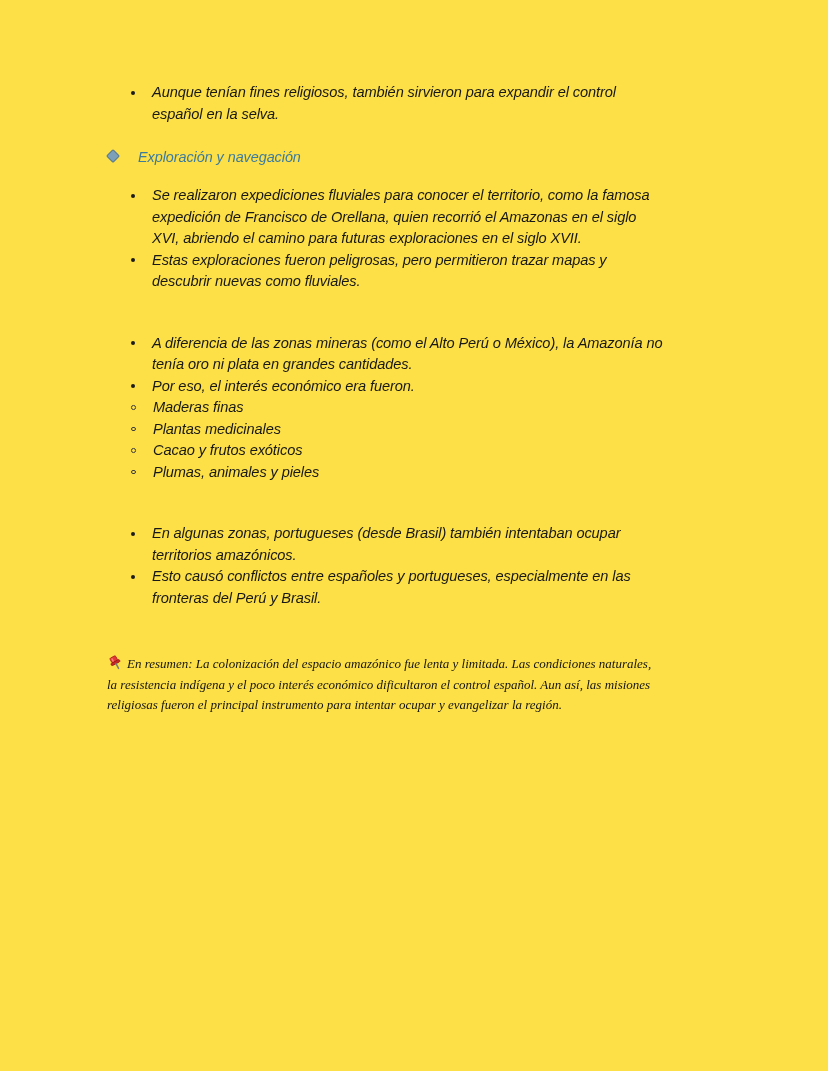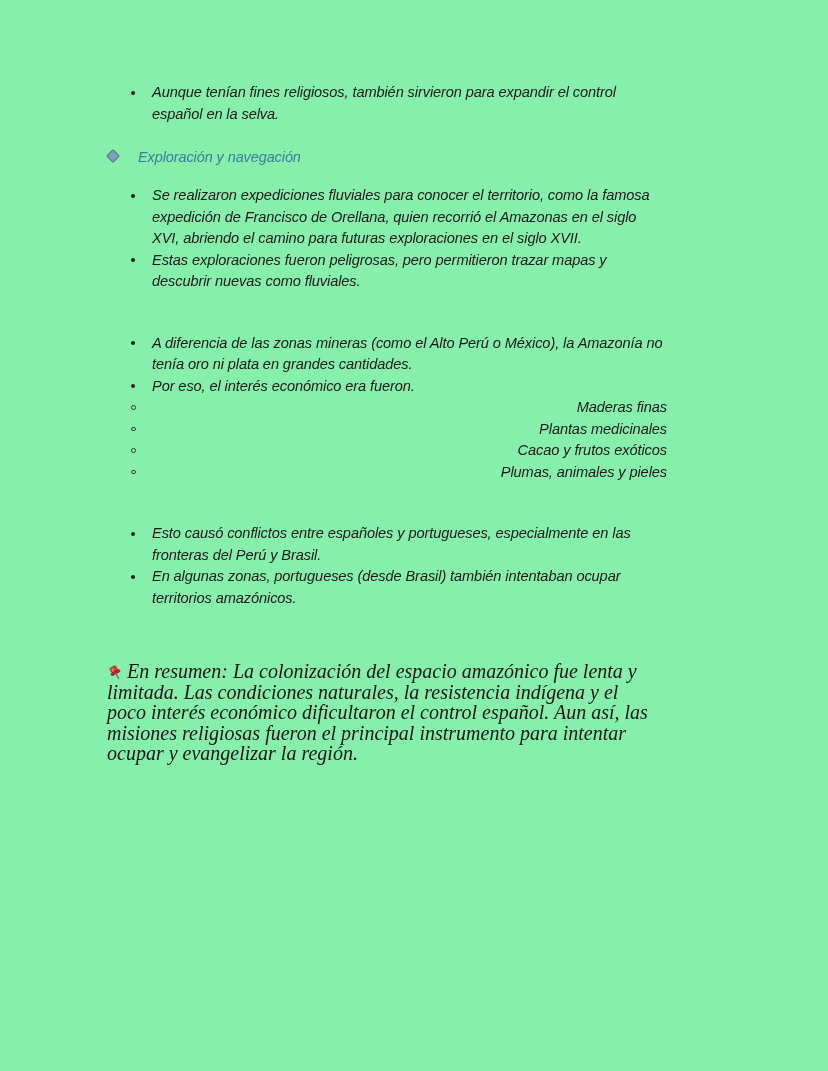--- a/index.html
+++ b/index.html
@@ -14,21 +14,21 @@
     font-family: "Liberation Sans", sans-serif;
     overflow: hidden;
   }
 
   .page {
     position: absolute;
     left: 0;
     top: 0;
     width: 828px;
     height: 1071px;
-    background: #86efac;
+    background: #fde047;
   }
 
   .content {
     position: absolute;
     left: 107px;
     top: 82px;
     width: 560px;
   }
 
   
@@ -70,21 +70,20 @@
 
   ul.subbullets > li {
     position: relative;
     padding-left: 46px;
     font-family: "Liberation Sans", sans-serif;
     font-style: italic;
     font-size: 14.6px;
     line-height: 21.5px;
     color: #181818;
     letter-spacing: -0.1px;
-    text-align: right;
   }
 
   ul.subbullets > li::before {
     content: "";
     position: absolute;
     left: 24px;
     top: 8px;
     width: 4.6px;
     height: 4.6px;
     border-radius: 50%;
@@ -124,21 +123,21 @@
     box-sizing: border-box;
     transform: rotate(45deg);
     border-radius: 1.5px;
     display: block;
   }
 
   
   .summary {
     font-family: "Liberation Serif", serif;
     font-style: italic;
-    font-size: 20px;
+    font-size: 13px;
     line-height: 20.6px;
     color: #141414;
     text-align: left;
     width: 548px;
   }
 
   .pin-icon {
     display: inline-block;
     width: 17px;
     height: 15px;
@@ -194,22 +193,22 @@
       <li>Cacao y frutos exóticos</li>
       <li>Plumas, animales y pieles</li>
     </ul>
 
     <div class="gap-heading-top"></div>
 
 
     <div class="gap-heading-bottom"></div>
 
     <ul class="bullets">
+      <li>En algunas zonas, portugueses (desde Brasil) también intentaban ocupar territorios amazónicos.</li>
       <li>Esto causó conflictos entre españoles y portugueses, especialmente en las fronteras del Perú y Brasil.</li>
-      <li>En algunas zonas, portugueses (desde Brasil) también intentaban ocupar territorios amazónicos.</li>
     </ul>
 
     <div class="gap-summary-top"></div>
 
     <p class="summary"><span class="pin-icon"><svg width="17" height="15" viewBox="0 0 17 15" xmlns="http://www.w3.org/2000/svg">
             <g transform="rotate(-28 8.5 7.5)">
               <rect x="5.2" y="1.2" width="6.4" height="5.4" rx="1.1" fill="#e53935" stroke="#a01b18" stroke-width="0.7"></rect>
               <rect x="3.6" y="6.3" width="9.6" height="2.5" rx="1.1" fill="#c62828" stroke="#8e1512" stroke-width="0.7"></rect>
               <path d="M8.4 8.8 L8.4 14.2" stroke="#7a7a7a" stroke-width="1.5" stroke-linecap="round"></path>
               <rect x="6.3" y="2.1" width="1.6" height="3.6" rx="0.6" fill="#ff8a80" opacity="0.85"></rect>

